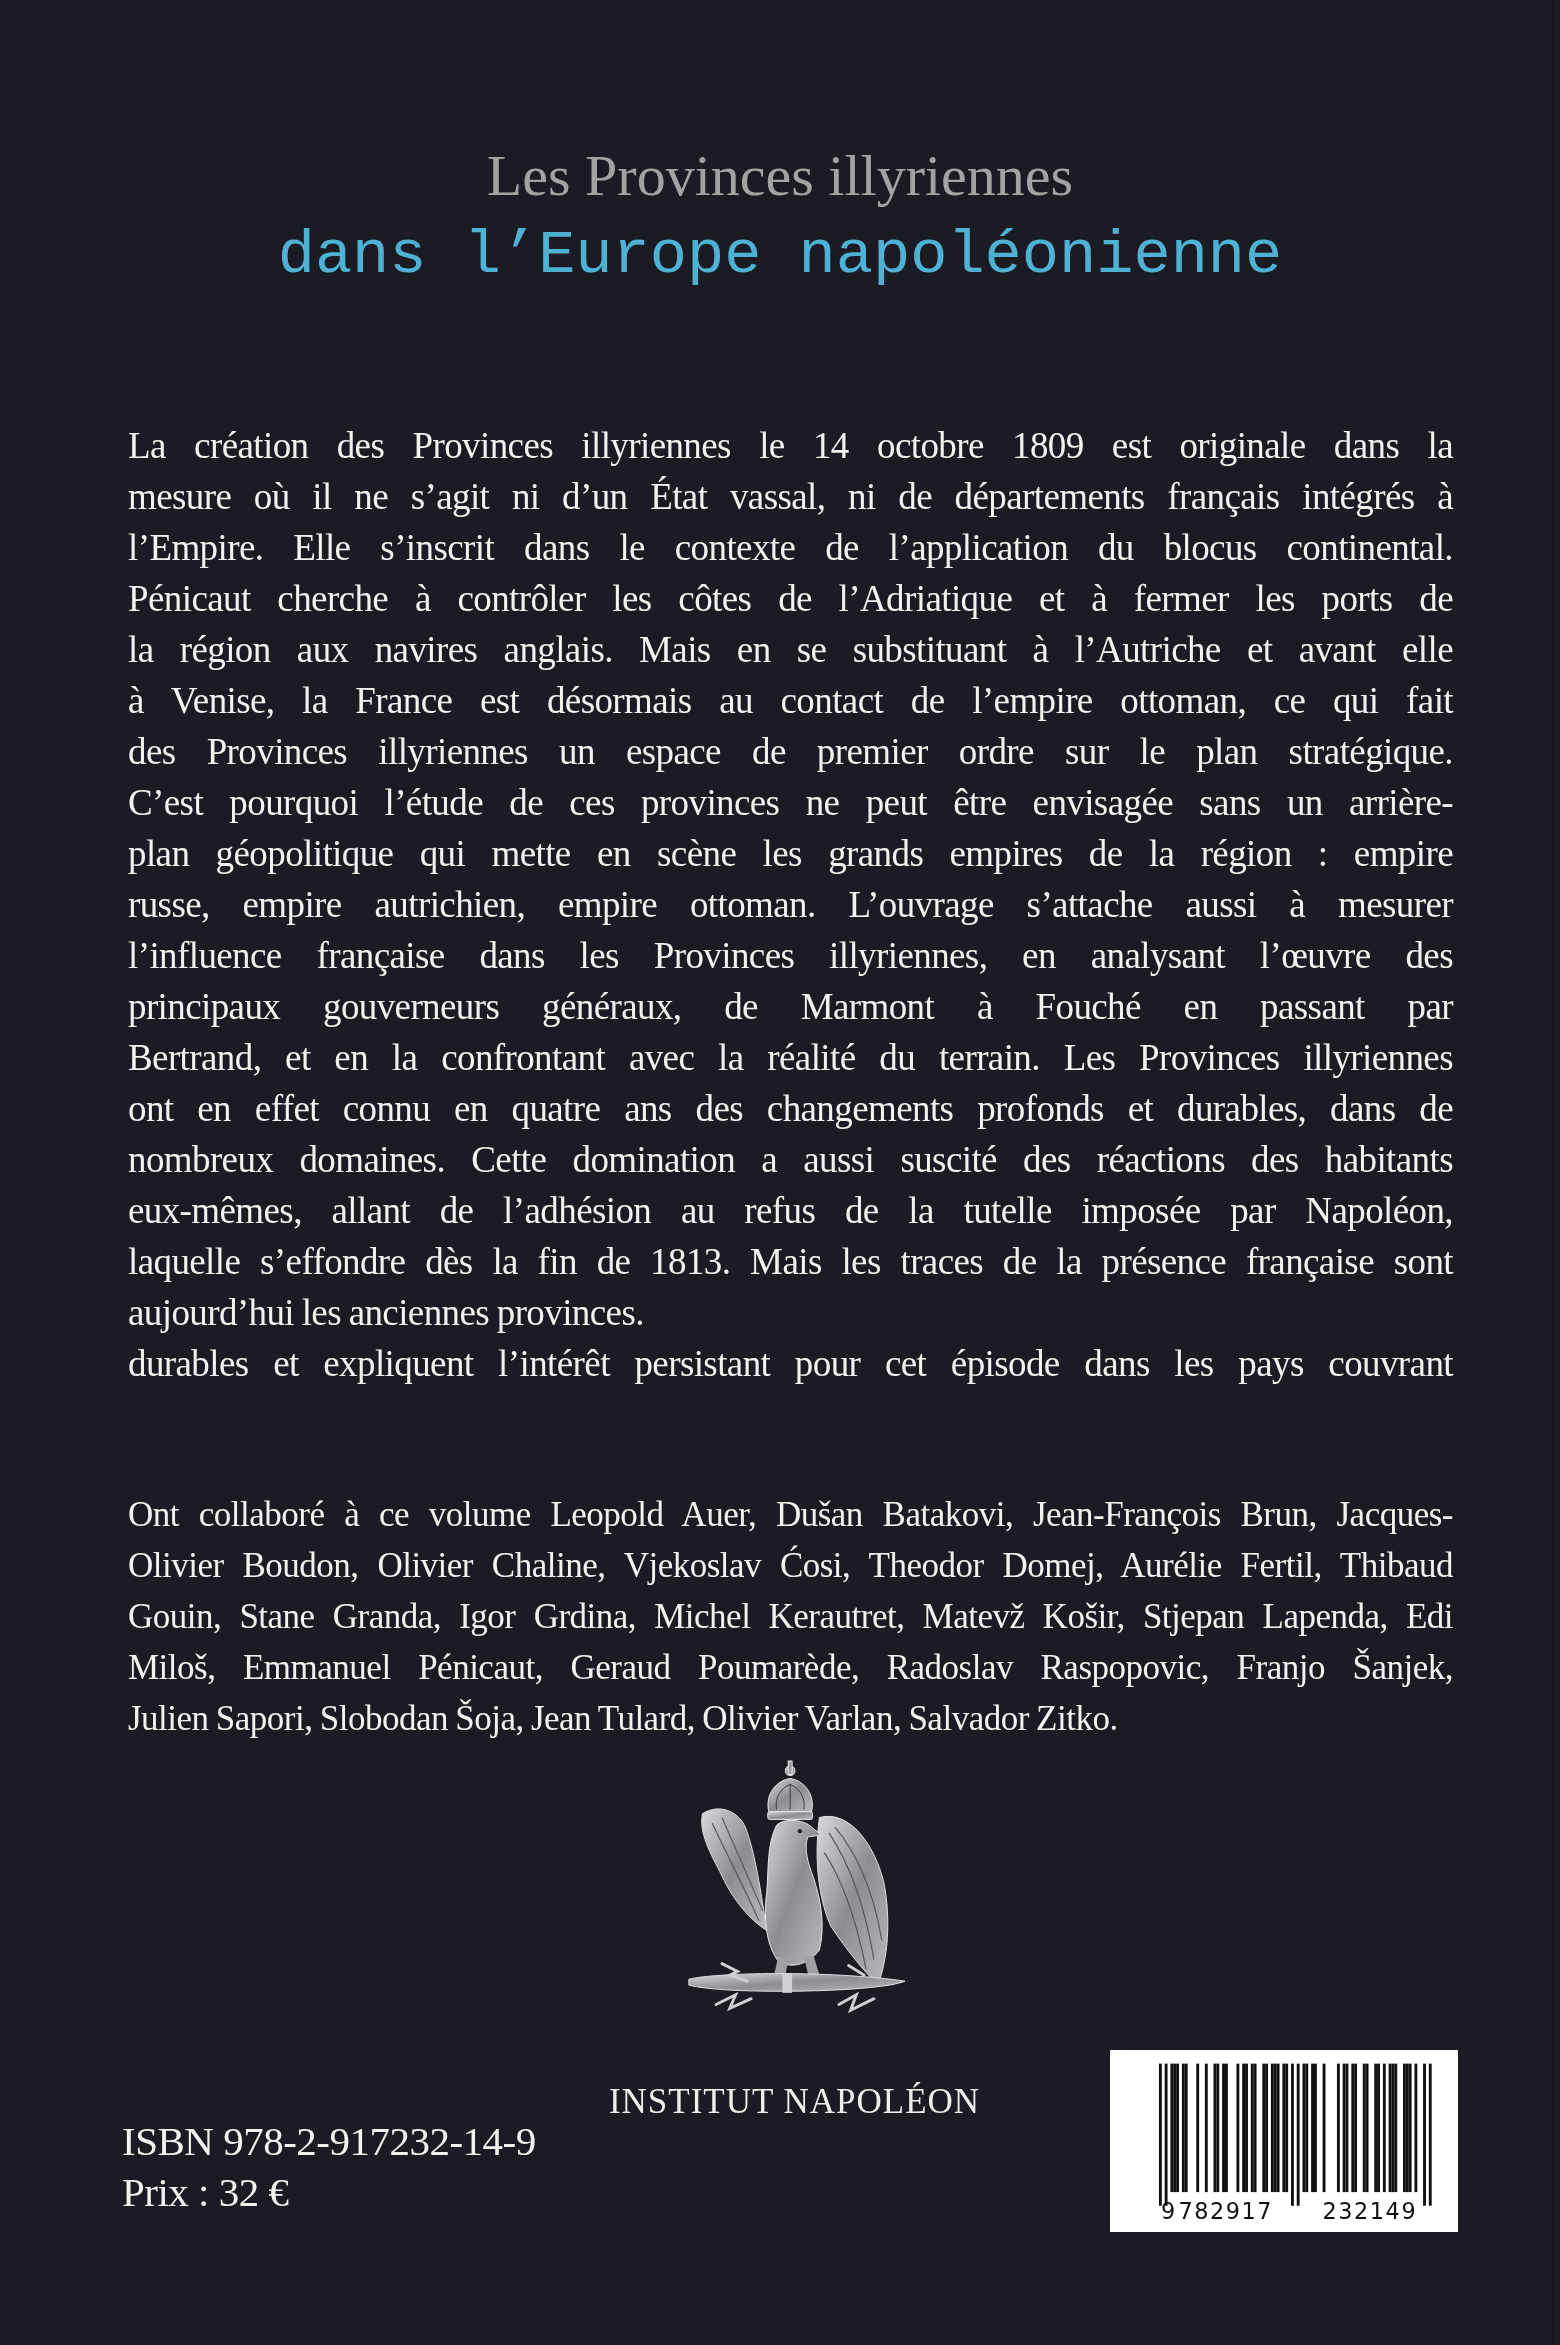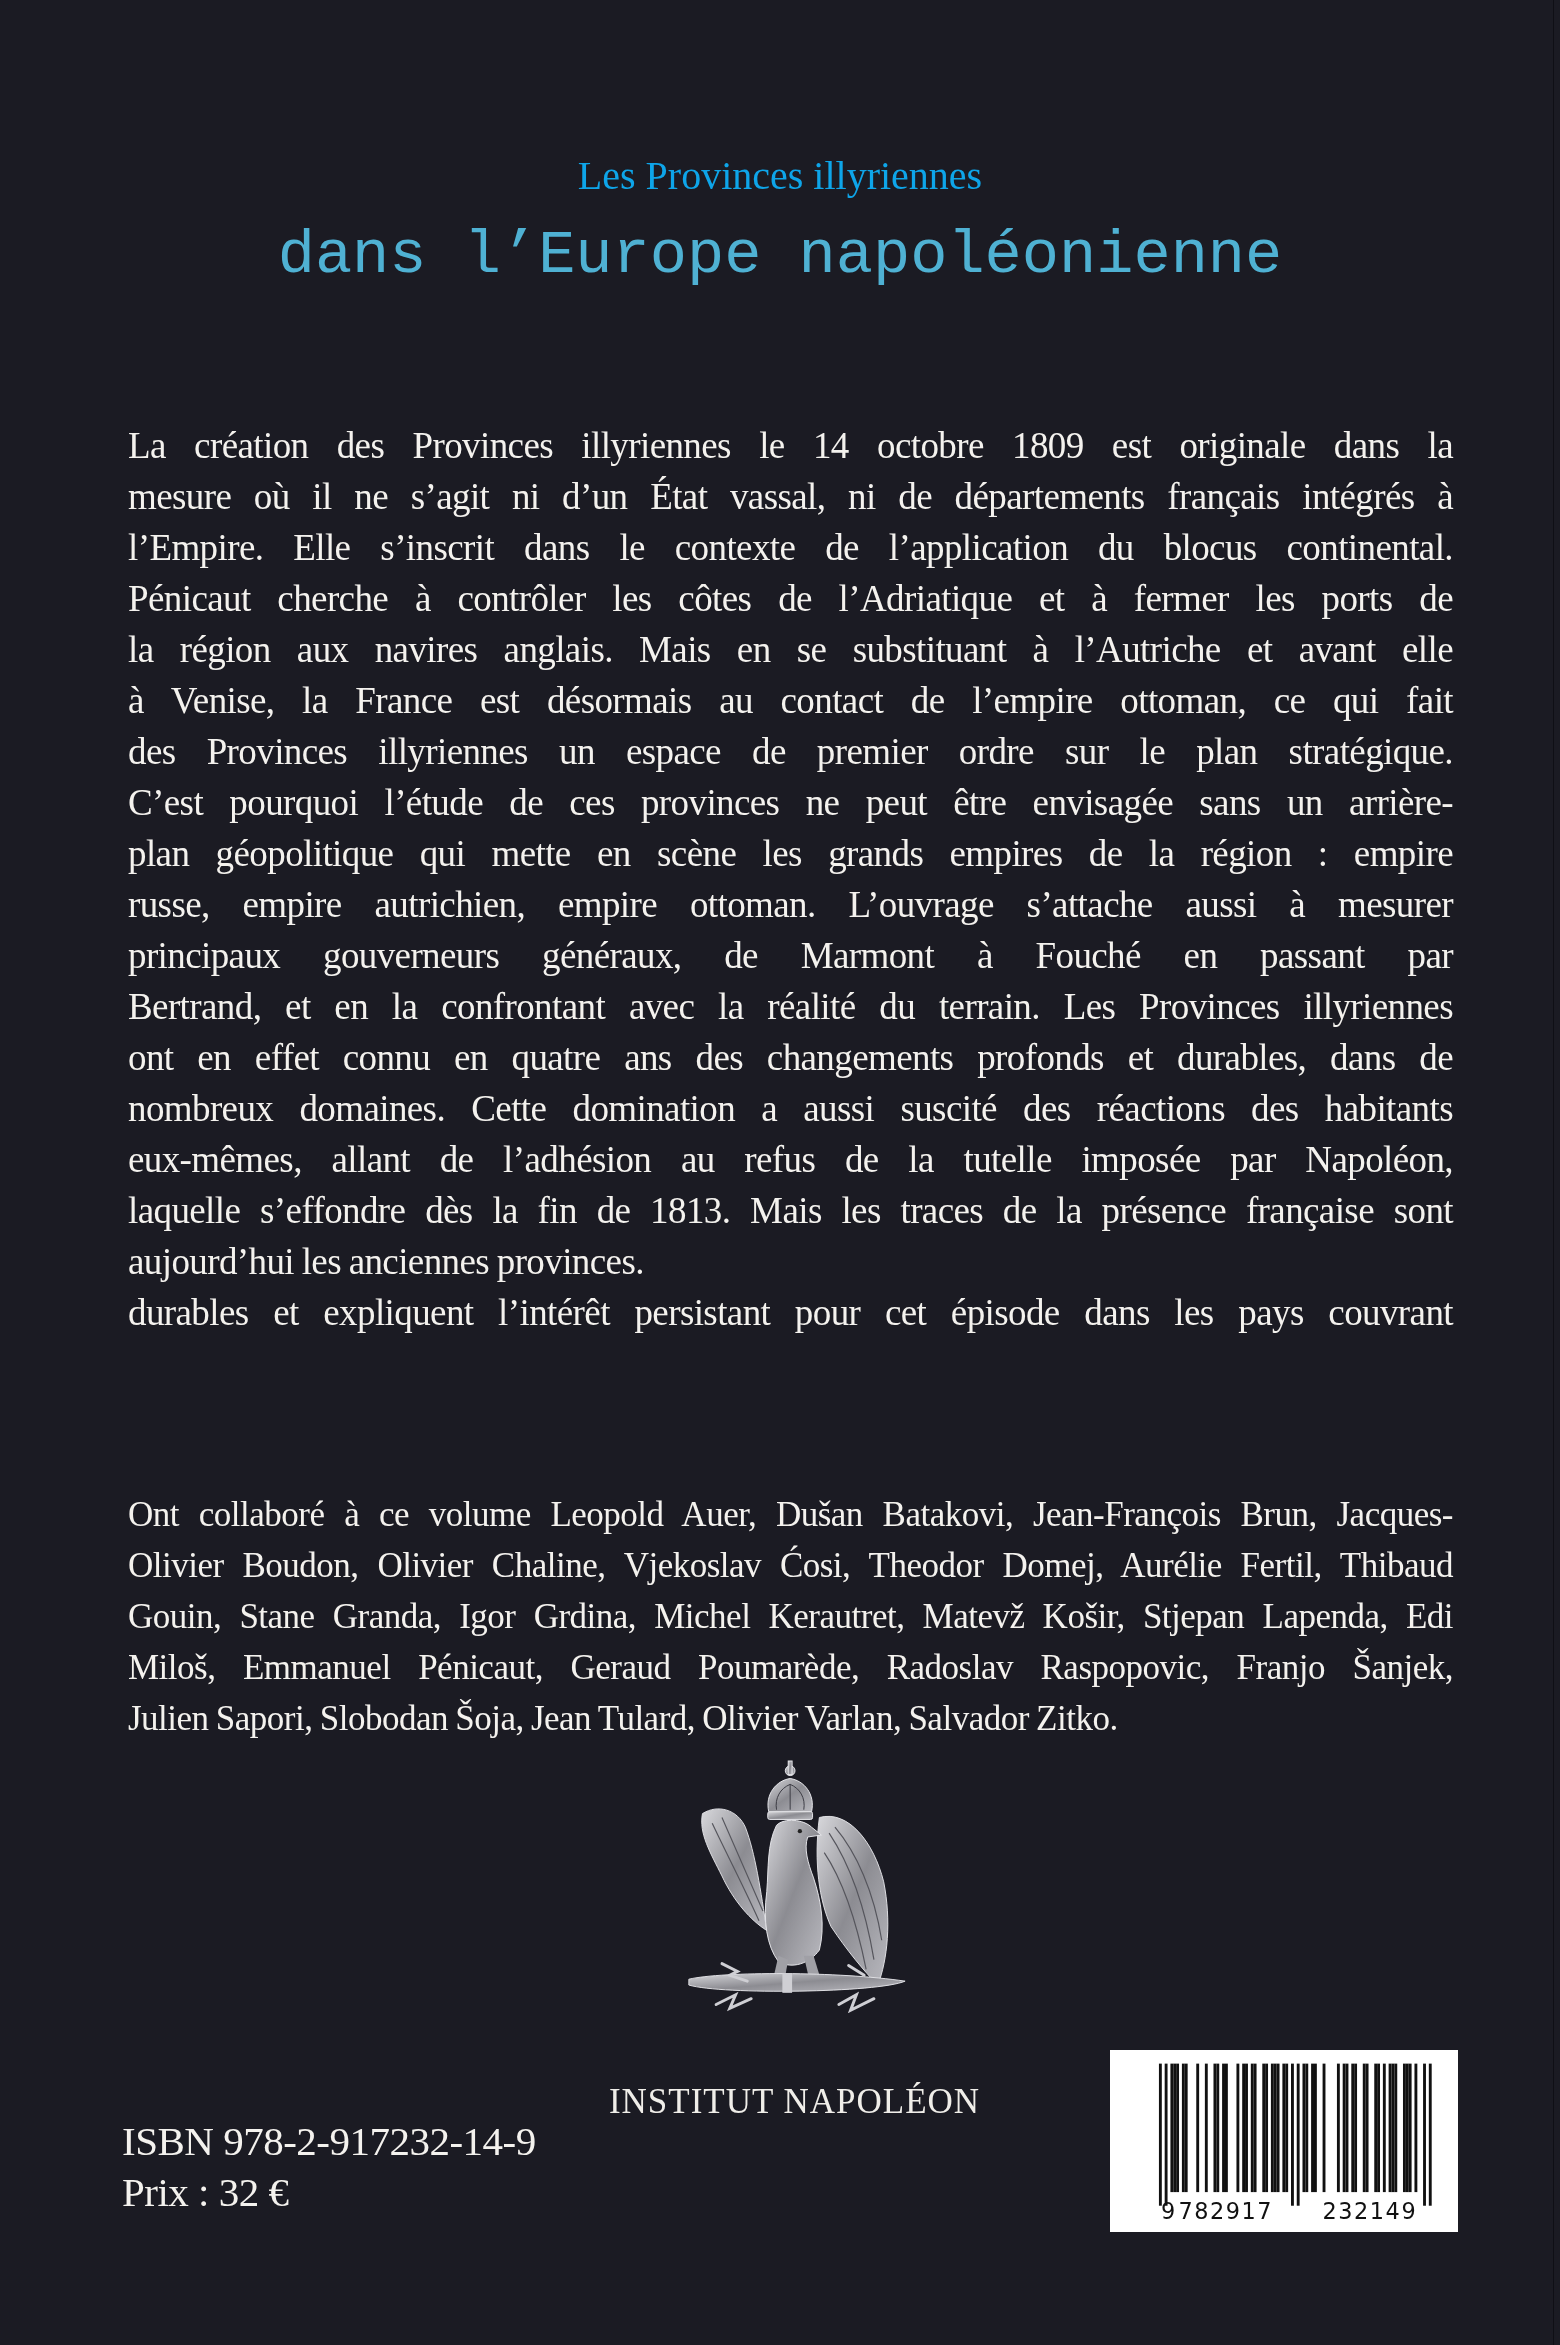--- a/index.html
+++ b/index.html
@@ -1,21 +1,21 @@
 <!DOCTYPE html>
 <html><head>
 <meta charset="utf-8">
 <style>
   html, body { margin: 0; padding: 0; }
   body {
     width: 1560px; height: 2345px; background: #1b1b23; position: relative; overflow: hidden;
     font-family: "Liberation Serif", "DejaVu Serif", serif; color: #f4f2ee;
   }
   .title { position: absolute; left: 0; width: 1560px; text-align: center; white-space: nowrap; }
-  .title-1 { top: 137px; font-size: 40px; color: #0ea5e9; line-height: 78px; }
+  .title-1 { top: 137px; font-size: 58px; color: #a3a3a3; line-height: 78px; }
   .title-2 { top: 217px; font-size: 62px; color: #4fb1d3; line-height: 78px; font-family: Liberation Mono, monospace; }
   .para { position: absolute; left: 128px; width: 1325px; }
   .line { white-space: nowrap; text-align: justify; text-align-last: justify; height: 0; }
   .line.last { text-align-last: left; }
   .body-para { top: 420px; font-size: 37px; letter-spacing: -0.6px; word-spacing: -1px; }
   .body-para .line { height: 51px; line-height: 51px; overflow: visible; white-space: normal; }
   .collab-para { top: 1489px; font-size: 35px; letter-spacing: -0.5px; word-spacing: -1px; }
   .collab-para .line { height: 51px; line-height: 51px; white-space: normal; }
   .eagle { position: absolute; left: 683px; top: 1755px; width: 226px; height: 275px; }
   .publisher { position: absolute; left: 546px; width: 497px; top: 2038px; text-align: center; font-size: 35px; letter-spacing: 1px; color: #f0eee9; white-space: nowrap; margin-top: 44px; }
@@ -37,20 +37,21 @@
     <div class="line">La création des Provinces illyriennes le 14 octobre 1809 est originale dans la</div>
     <div class="line">mesure où il ne s’agit ni d’un État vassal, ni de départements français intégrés à</div>
     <div class="line">l’Empire. Elle s’inscrit dans le contexte de l’application du blocus continental.</div>
     <div class="line">Pénicaut cherche à contrôler les côtes de l’Adriatique et à fermer les ports de</div>
     <div class="line">la région aux navires anglais. Mais en se substituant à l’Autriche et avant elle</div>
     <div class="line">à Venise, la France est désormais au contact de l’empire ottoman, ce qui fait</div>
     <div class="line">des Provinces illyriennes un espace de premier ordre sur le plan stratégique.</div>
     <div class="line">C’est pourquoi l’étude de ces provinces ne peut être envisagée sans un arrière-</div>
     <div class="line">plan géopolitique qui mette en scène les grands empires de la région : empire</div>
     <div class="line">russe, empire autrichien, empire ottoman. L’ouvrage s’attache aussi à mesurer</div>
+    <div class="line">l’influence française dans les Provinces illyriennes, en analysant l’œuvre des</div>
     <div class="line">principaux gouverneurs généraux, de Marmont à Fouché en passant par</div>
     <div class="line">Bertrand, et en la confrontant avec la réalité du terrain. Les Provinces illyriennes</div>
     <div class="line">ont en effet connu en quatre ans des changements profonds et durables, dans de</div>
     <div class="line">nombreux domaines. Cette domination a aussi suscité des réactions des habitants</div>
     <div class="line">eux-mêmes, allant de l’adhésion au refus de la tutelle imposée par Napoléon,</div>
     <div class="line">laquelle s’effondre dès la fin de 1813. Mais les traces de la présence française sont</div>
     <div class="line last">aujourd’hui les anciennes provinces.</div>
     <div class="line">durables et expliquent l’intérêt persistant pour cet épisode dans les pays couvrant</div>
   </div>
 

